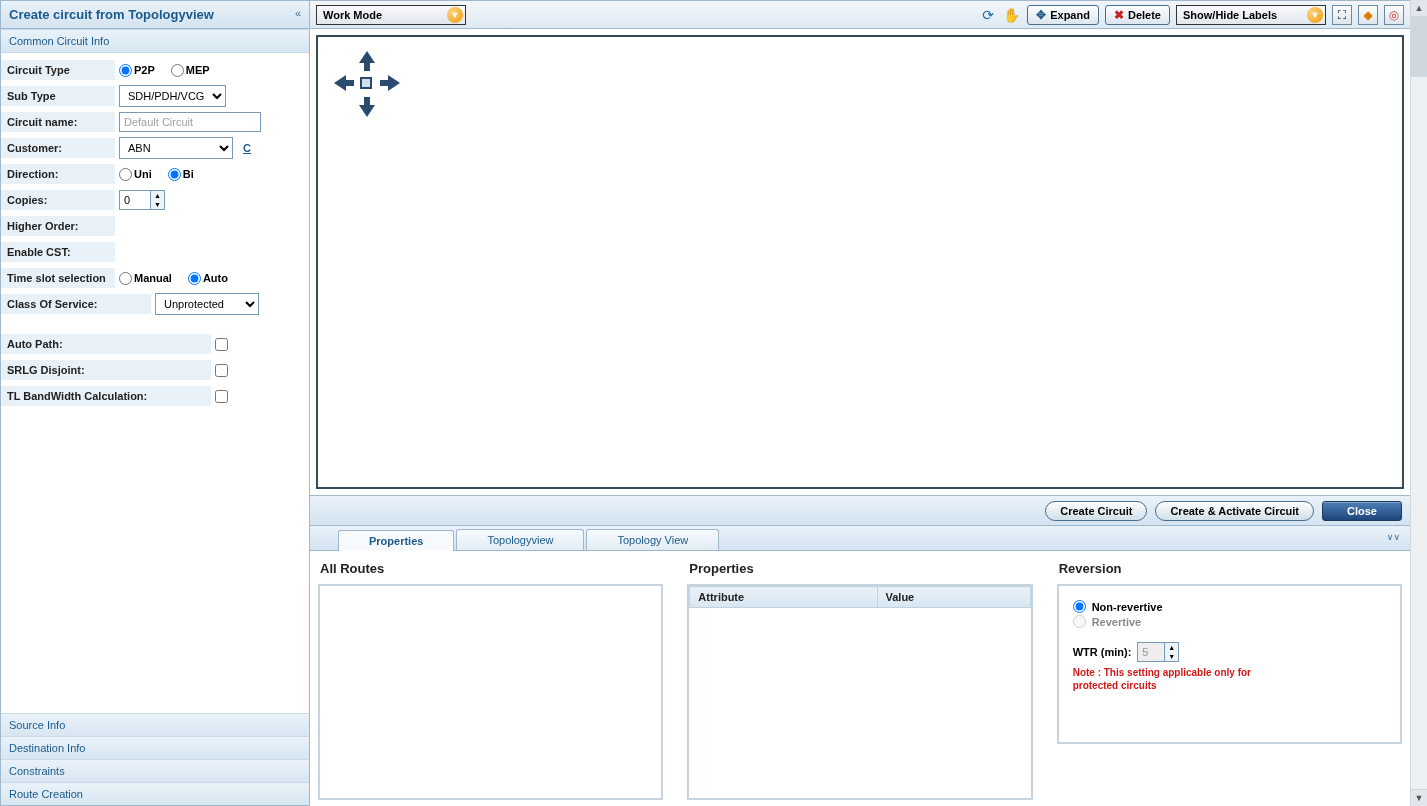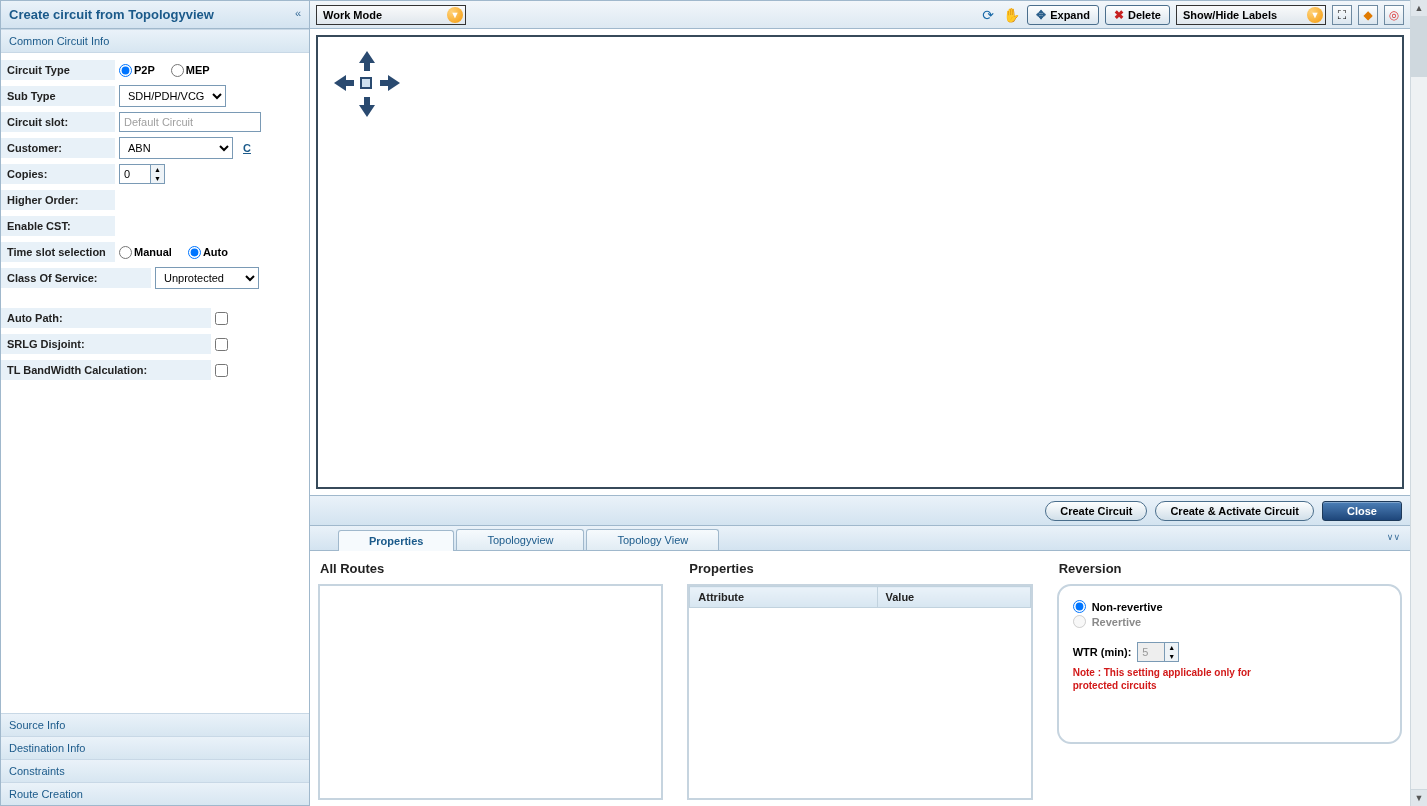--- a/index.html
+++ b/index.html
@@ -282,35 +282,48 @@
     </div>
 
     <div class="form-row">
       <div class="label-cell">Sub Type</div>
       <div class="input-cell">
           <select><option>SDH/PDH/VCG</option></select>
         </div>
     </div>
 
     <div class="form-row">
-      <div class="label-cell">Circuit slot:</div>
+      <div class="label-cell">Circuit name:</div>
       <div class="input-cell">
           <input type="text" style="width: 142px;" placeholder="Default Circuit">
         </div>
     </div>
 
     <div class="form-row">
       <div class="label-cell">Customer:</div>
       <div class="input-cell">
         <select style="width:114px"><option>ABN</option></select>
         <span class="link-c">C</span>
       </div>
     </div>
 
 
+    <div class="form-row">
+      <div class="label-cell">Direction:</div>
+      <div class="input-cell">
+        <label class="radio-wrap">
+            <input type="radio" style="">
+            <span>Uni</span>
+          </label>
+        <label class="radio-wrap">
+            <input type="radio" checked="" style="">
+            <span>Bi</span>
+          </label>
+      </div>
+    </div>
 
     <div class="form-row">
       <div class="label-cell">Copies:</div>
       <div class="input-cell">
         <div class="num-spinner">
           <input type="text" value="0" style="">
           <div class="spin-btns">
               <span>▲</span>
               <span>▼</span>
             </div>
@@ -463,21 +476,21 @@
             <th style="width:55%">Attribute</th>
             <th>Value</th>
           </tr>
         </tbody>
           </table>
       </div>
     </div>
 
     <div class="panel" style="flex:1">
       <div class="panel-title">Reversion</div>
-      <div class="panel-box rev-box" style="flex:0 0 auto; height:160px;border-radius:14px;">
+      <div class="panel-box rev-box" style="flex:0 0 auto; height:160px;">
         <div class="radio-line">
             <input type="radio" checked="" style="">
             <span>Non-revertive</span>
           </div>
         <div class="radio-line disabled">
             <input type="radio" disabled="" style="">
             <span>Revertive</span>
           </div>
         <div class="wtr-row">
           <span>WTR (min):</span>

